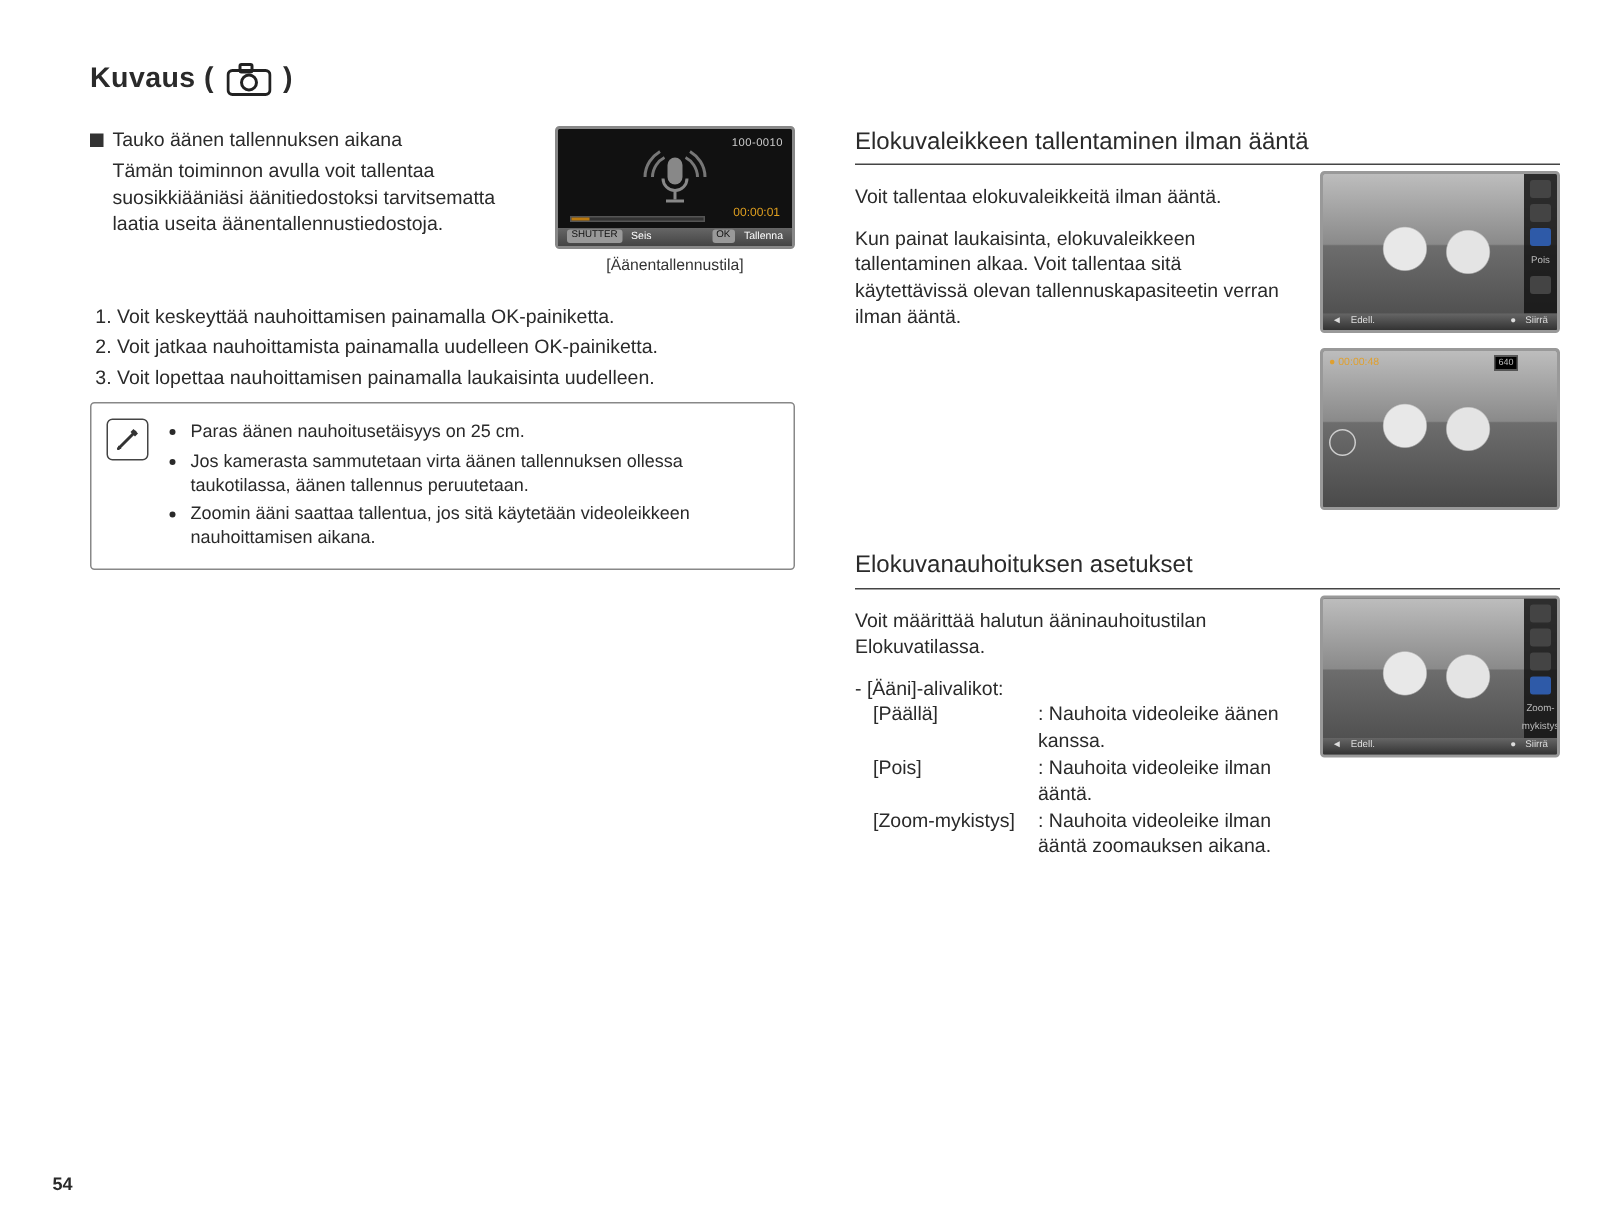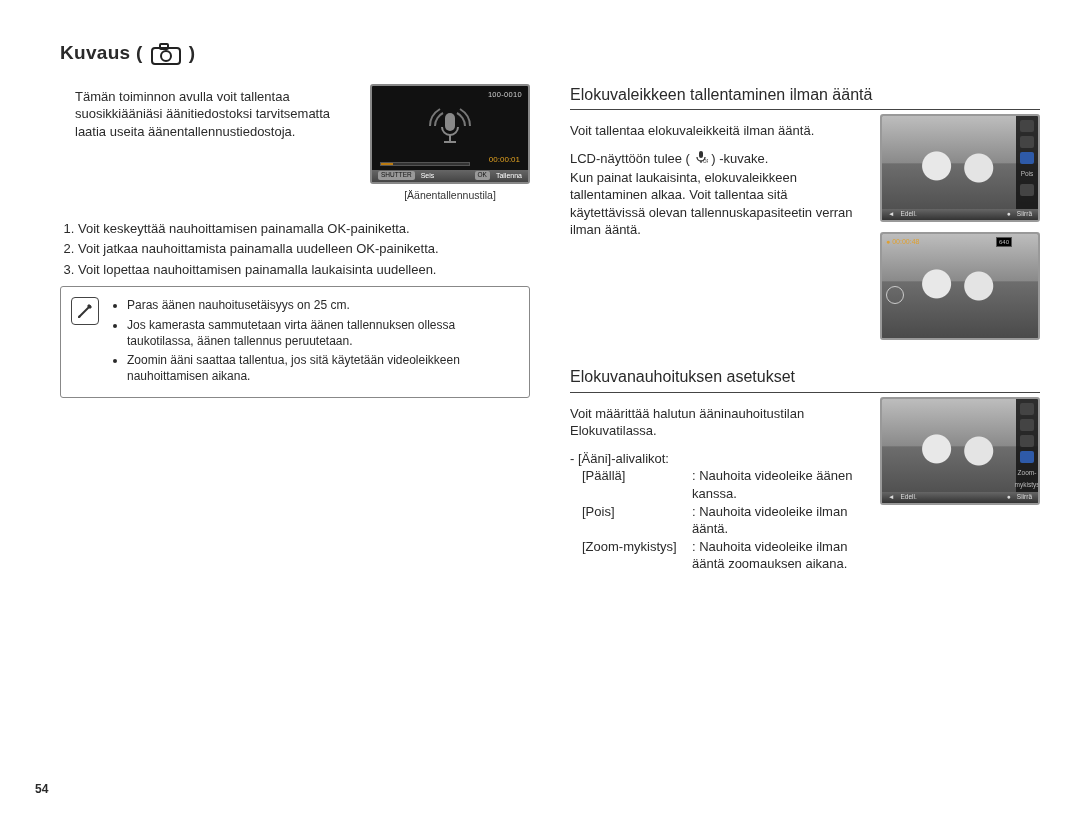--- a/index.html
+++ b/index.html
@@ -30,21 +30,21 @@
     gap: 40px;
   }
   .col { flex: 1 1 50%; }
   .lead-block { display: flex; gap: 14px; margin-bottom: 18px; }
   .lead-text { flex: 1; }
   .square { display:inline-block; width:9px; height:9px; background:#333; margin-right:6px; position:relative; top:1px; }
   .fig {
     width: 160px;
   }
   .fig .screen {
-    width: 160px; height: 100px; background:#111; border:2px solid #888; border-radius:3px;
+    width: 160px; height: 82px; background:#111; border:2px solid #888; border-radius:3px;
     position:relative; color:#ccc; font-size:8px;
   }
   .fig-label { text-align:center; font-size:10.5px; margin-top:4px; color:#333; }
   .mic { position:absolute; left:50%; top:42%; transform:translate(-50%,-50%); }
   .mic svg { display:block; }
   .topright { position:absolute; top:4px; right:6px; font-size:7.5px; letter-spacing:0.3px; }
   .timer { position:absolute; bottom:16px; right:8px; color:#e0a020; font-size:8px;text-align:right; }
   .seekbar { position:absolute; bottom:16px; left:8px; width:90px; height:4px; background:#333; border:1px solid #555; }
   .seekbar::before { content:""; position:absolute; left:0; top:0; bottom:0; width:12px; background:#bb7a10; }
   .footerbar { position:absolute; bottom:0; left:0; right:0; height:12px; background:linear-gradient(#666,#444); display:flex; align-items:center; padding:0 6px; gap:6px; font-size:7px; color:#fff; }
@@ -103,20 +103,23 @@
     </svg>
   </span>
   <span>)</span>
 </h1>
 
 <div class="columns">
 
   <div class="col">
     <div class="lead-block">
       <div class="lead-text">
+        <div>
+          <span class="square"></span><span>Tauko äänen tallennuksen aikana</span>
+        </div>
         <div style="margin-top:4px; margin-left:15px;">Tämän toiminnon avulla voit tallentaa suosikkiääniäsi äänitiedostoksi tarvitsematta laatia useita äänentallennustiedostoja.</div>
       </div>
       <div class="fig">
         <div class="screen">
           <div class="topright">100-0010</div>
           <div class="mic">
             <svg width="46" height="46" viewBox="0 0 46 46">
               <g stroke="#777" stroke-width="2" fill="none">
                 <path d="M3 23c0-8 5-14 10-17"></path>
                 <path d="M43 23c0-8-5-14-10-17"></path>
@@ -164,32 +167,20 @@
       </ul>
     </div>
   </div>
 
   <div class="col">
     <h2 class="sect">Elokuvaleikkeen tallentaminen ilman ääntä</h2>
 
     <div class="right-block">
       <div class="right-text">
         <div style="margin:8px 0 10px;">Voit tallentaa elokuvaleikkeitä ilman ääntä.</div>
-        <div>
-          <span>LCD-näyttöön tulee (</span>
-          <span class="inline-icon">
-            <svg width="14" height="14" viewBox="0 0 14 14">
-              <rect x="5" y="1" width="4" height="7" rx="2" fill="#333"></rect>
-              <path d="M3 7a4 4 0 0 0 8 0" stroke="#333" stroke-width="1.3" fill="none"></path>
-              <rect x="6.4" y="11" width="1.2" height="2" fill="#333"></rect>
-              <text x="9" y="13" font-size="4.5" fill="#333">OFF</text>
-            </svg>
-          </span>
-          <span>) -kuvake.</span>
-        </div>
         <div>Kun painat laukaisinta, elokuvaleikkeen tallentaminen alkaa. Voit tallentaa sitä käytettävissä olevan tallennuskapasiteetin verran ilman ääntä.</div>
       </div>
       <div style="display:flex; flex-direction:column; gap:10px;">
         <div class="photo-fig">
           <div class="photo-screen smaller">
             <div class="photo-bg"></div>
             <div class="photo-sidebar">
               <div class="si"></div>
                 <div class="si"></div>
                 <div class="si on"></div>

